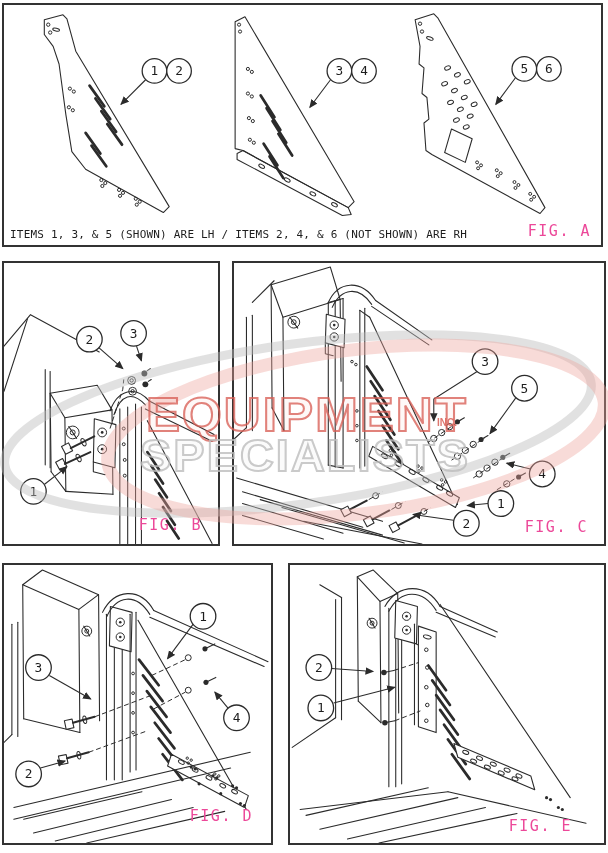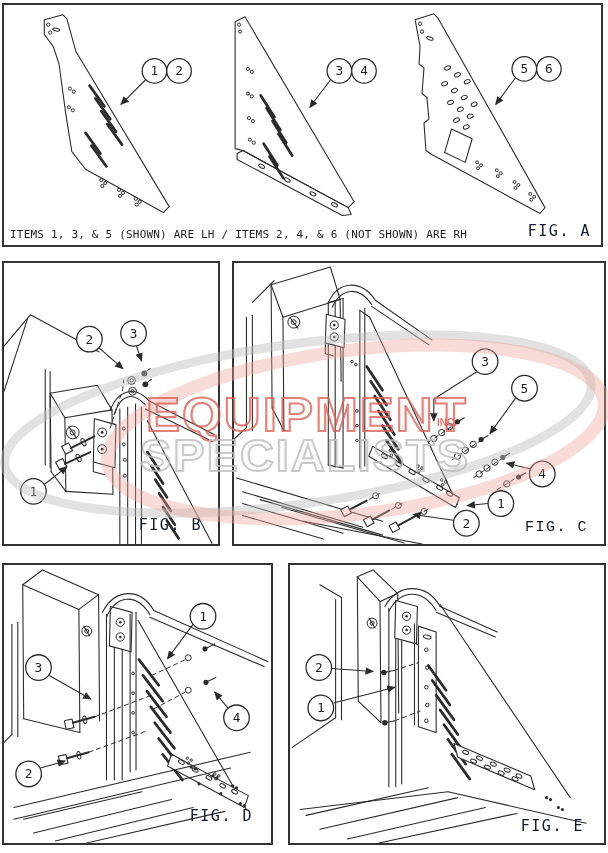--- a/index.html
+++ b/index.html
@@ -1,20 +1,20 @@
 <!DOCTYPE html>
 <html><head>
 <meta charset="utf-8">
 <style>
   html,body{margin:0;padding:0;background:#fff;}
   #page{position:relative;width:608px;height:853px;background:#fff;overflow:hidden;
         font-family:"DejaVu Sans Mono",monospace;}
   .panel{position:absolute;border:2px solid #333;box-sizing:border-box;background:#fff;}
   .panel svg{display:block;width:100%;height:100%;}
-  .figlab{position:absolute;font:15px "DejaVu Sans Mono",monospace;color:#0f172a;
+  .figlab{position:absolute;font:15px "DejaVu Sans Mono",monospace;color:#ec4899;
           letter-spacing:1.5px;white-space:nowrap;}
   .caption{position:absolute;font:11px "DejaVu Sans Mono",monospace;color:#1d1d1d;
            letter-spacing:0.2px;white-space:nowrap;}
   .ln{stroke:#2b2b2b;stroke-width:1.1;fill:none;stroke-linecap:round;stroke-linejoin:round;}
   .thk{stroke:#2b2b2b;stroke-width:2.8;fill:none;stroke-linecap:round;}
   .dash{stroke:#2b2b2b;stroke-width:1;fill:none;stroke-dasharray:5 3;}
   .hole{fill:none;stroke:#2b2b2b;stroke-width:1;}
   .dot{fill:#2b2b2b;stroke:none;}
   .wface{fill:#fff;stroke:#2b2b2b;stroke-width:1.1;stroke-linejoin:round;}
   .co circle{fill:#fff;stroke:#2b2b2b;stroke-width:1.3;}
@@ -388,21 +388,21 @@
         </g>
       <g class="co">
           <circle cx="270" cy="244" r="13"></circle>
           <text x="270" y="248.5">1</text>
         </g>
       <g class="co">
           <circle cx="235" cy="264" r="13"></circle>
           <text x="235" y="268.5">2</text>
         </g>
     </svg>
-    <div class="figlab" style="right:16px;bottom:8px;font-family:Liberation Mono, monospace;">FIG. C</div>
+    <div class="figlab" style="right:16px;bottom:8px;">FIG. C</div>
   </div>
 
   <div class="panel" id="panel-d" style="left:2px;top:563px;width:271px;height:282px;">
     <svg viewBox="0 0 271 282">
       <defs>
         <marker id="arwD" markerWidth="9" markerHeight="8" refX="7" refY="3.5" orient="auto">
           <path d="M0,0 L8,3.5 L0,7 Z" fill="#2b2b2b"></path>
         </marker>
       </defs>
       <g>
@@ -628,21 +628,21 @@
       <line class="ld" x1="44" y1="140" x2="106" y2="124" marker-end="url(#arwE)"></line>
       <g class="co">
           <circle cx="29" cy="104" r="13"></circle>
           <text x="29" y="108.5">2</text>
         </g>
       <g class="co">
           <circle cx="31" cy="145" r="13"></circle>
           <text x="31" y="149.5">1</text>
         </g>
     </svg>
-    <div class="figlab" style="right:20px;bottom:8px;">FIG. E</div>
+    <div class="figlab" style="right:32px;bottom:8px;">FIG. E</div>
   </div>
 
   <svg id="watermark" viewBox="0 0 608 853">
     <ellipse cx="298" cy="424" rx="296" ry="80" transform="rotate(-8 298 424)" fill="none" stroke-width="9" opacity="0.45" stroke="#bdbdbd"></ellipse>
     <ellipse cx="356" cy="432" rx="250" ry="82" transform="rotate(-7 356 432)" fill="none" stroke-width="13" opacity="0.4" stroke="#eda49d"></ellipse>
     <text x="146" y="431" class="wmtext" font-size="49" letter-spacing="2" fill="rgba(217,96,87,0.06)" stroke-width="2" opacity="0.78" textLength="322" lengthAdjust="spacingAndGlyphs" stroke="#d96057">EQUIPMENT</text>
     <text x="140" y="471" class="wmtext" font-size="45" letter-spacing="2" fill="rgba(189,189,189,0.06)" stroke-width="2" opacity="0.8" textLength="330" lengthAdjust="spacingAndGlyphs" stroke="#bdbdbd">SPECIALISTS</text>
     <text x="437" y="426" class="wmtext" font-size="10" opacity="0.85" fill="#d96057">INC.</text>
   </svg>
 

